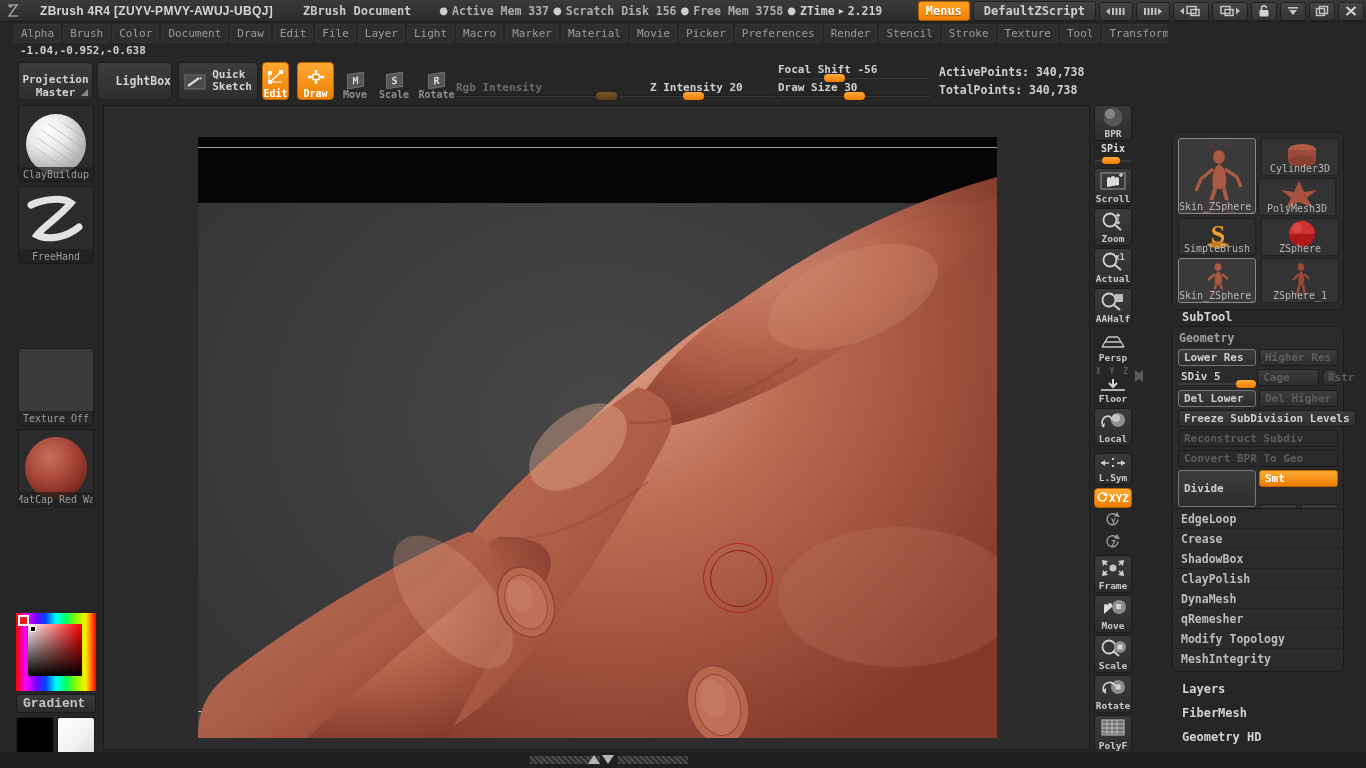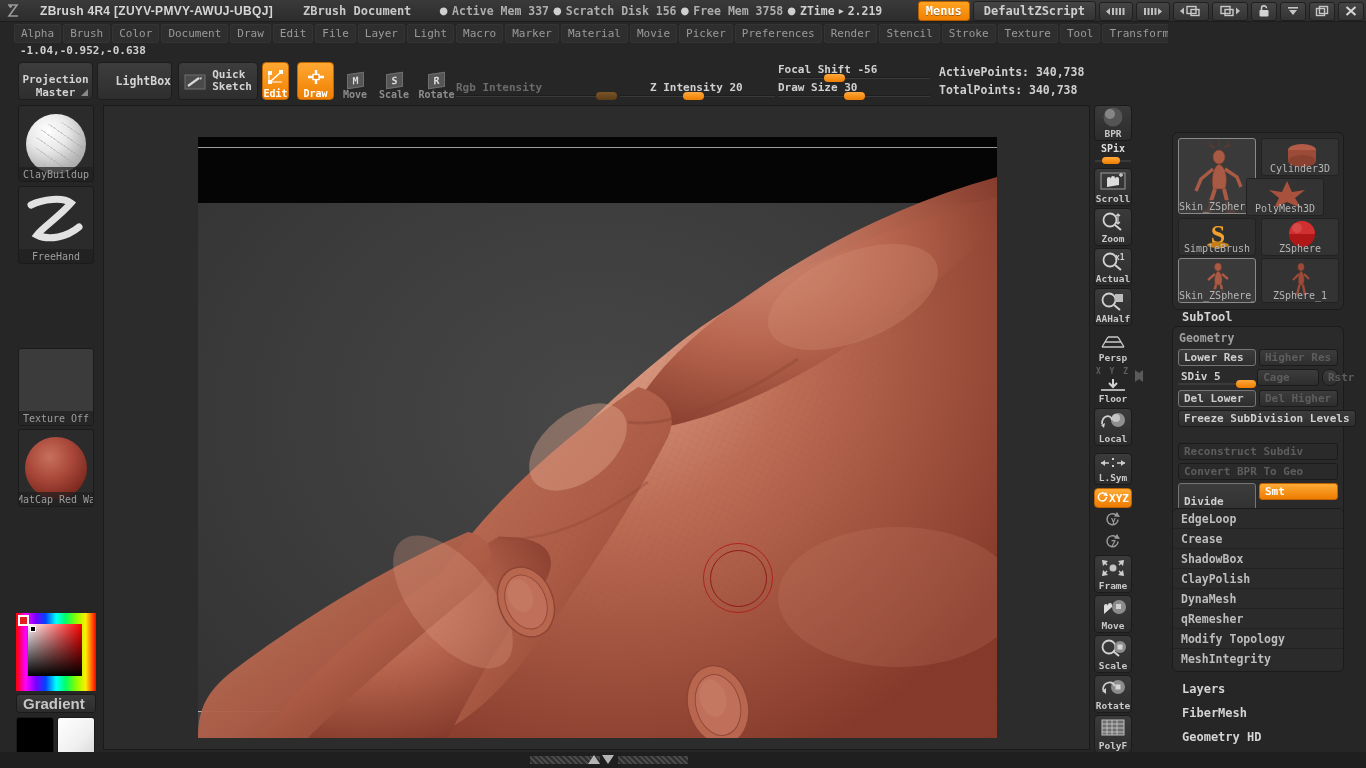--- a/index.html
+++ b/index.html
@@ -181,23 +181,23 @@
   .cpick .mark-tl {
     position:absolute; left:2px; top:2px; width:11px;height:11px;
     border:2px solid #ffffff; background:#e02020;
   }
   .cpick .mark-sv {
     position:absolute; left:14px; top:13px; width:6px;height:6px; border:1px solid #fff; background:#000;
   }
   .lbtn {
     position:absolute; left:16px; width:80px; height:19px;
     background:linear-gradient(#3a3a3a,#2c2c2c); border:1px solid #1b1b1b;
-    border-radius:3px; color:#c6c6c6; font-size:15px; font-weight:bold;
+    border-radius:3px; color:#c6c6c6; font-size:13px; font-weight:bold;
     display:flex; align-items:center; padding-left:6px;
-    font-family:Liberation Sans, sans-serif;
+    font-family:Liberation Mono, monospace;
     text-align:center;
   }
   .swatch { position:absolute; width:38px; height:40px; border:1px solid #1a1a1a; border-radius:3px; }
 
   
   .canvas-wrap {
     position:absolute; left:103px; top:105px; width:987px; height:645px;
     background:#2c2c2c; border:1px solid #1a1a1a;
   }
   .canvas {
@@ -874,21 +874,21 @@
 
       <div class="tthumb" style="position:absolute;left:88px;top:5px;width:78px;height:38px;background:#333;">
         <svg width="78" height="38">
           <ellipse cx="40" cy="11" rx="14" ry="6" fill="#b35c47"></ellipse>
           <rect x="26" y="11" width="28" height="11" fill="#9c4b38"></rect>
           <ellipse cx="40" cy="22" rx="14" ry="6" fill="#8b4130"></ellipse>
         </svg>
         <div class="cap">Cylinder3D</div>
       </div>
 
-      <div class="tthumb" style="position:absolute;left:73px;top:45px;width:78px;height:38px;background:#333;">
+      <div class="tthumb" style="position:absolute;left:85px;top:45px;width:78px;height:38px;background:#333;">
         <svg width="78" height="38">
           <polygon points="40,2 45,13 58,11 48,19 54,29 40,23 27,29 32,19 22,11 35,13" fill="#a8513c"></polygon>
         </svg>
         <div class="cap">PolyMesh3D</div>
       </div>
 
       <div class="tthumb" style="position:absolute;left:5px;top:85px;width:78px;height:38px;background:#2f2f2f;">
         <svg width="78" height="38">
           <text x="39" y="24" font-size="26" fill="#f2a22a" font-family="serif" font-weight="bold" text-anchor="middle">S</text>
           <ellipse cx="39" cy="26" rx="11" ry="3" fill="#c47f1a"></ellipse>
@@ -946,21 +946,21 @@
             <span class="track"></span>
             <span class="knob" style="left:58px;"></span>
           </div>
           <div class="rbtn2 dis" style="width:63px;">Cage</div>
           <div class="rbtn2 dis" style="width:16px;border-radius:7px;">Rstr</div>
         </div>
         <div class="rowflex" style="margin-bottom:3px;">
           <div class="rbtn2 strong" style="width:78px;">Del Lower</div>
           <div class="rbtn2 dis" style="width:79px;">Del Higher</div>
         </div>
-        <div class="rbtn2" style="width:178px;margin-bottom:16px;">Freeze SubDivision Levels</div>
+        <div class="rbtn2" style="width:178px;margin-bottom:3px;">Freeze SubDivision Levels</div>
         <div class="rbtn2 dis" style="width:160px;margin-bottom:3px;background:#2a2a2a;">Reconstruct Subdiv</div>
         <div class="rbtn2 dis" style="width:160px;margin-bottom:3px;background:#2a2a2a;">Convert BPR To Geo</div>
         <div class="rowflex">
           <div class="rbtn2 strong" style="width:78px;height:37px;">Divide</div>
           <div style="display:flex;flex-direction:column;gap:17px;">
             <div class="rbtn2 on" style="width:79px;">Smt</div>
             <div class="rowflex">
               <div class="rbtn2" style="width:38px;">Suv</div>
               <div class="rbtn2 dis" style="width:38px;">ReUV</div>
             </div>

